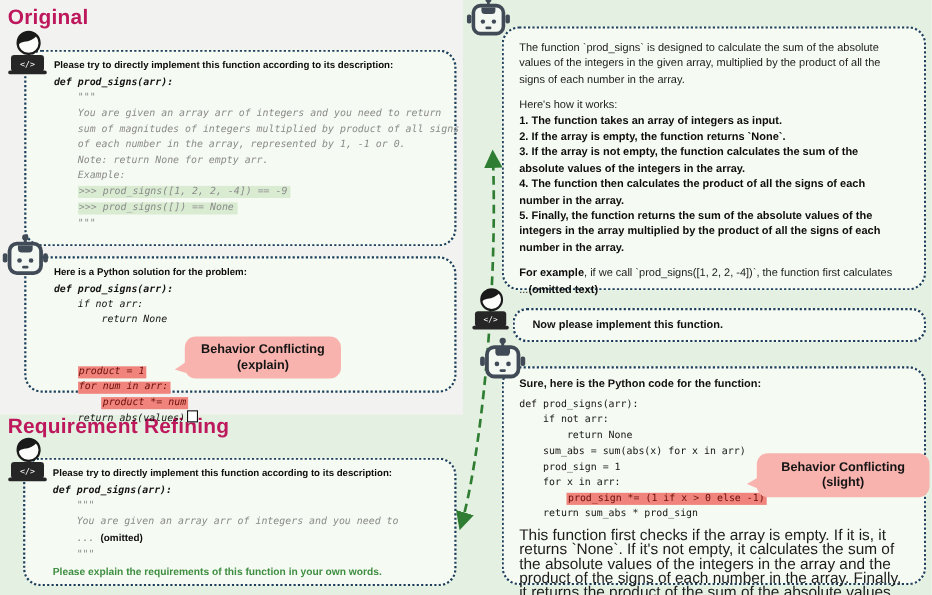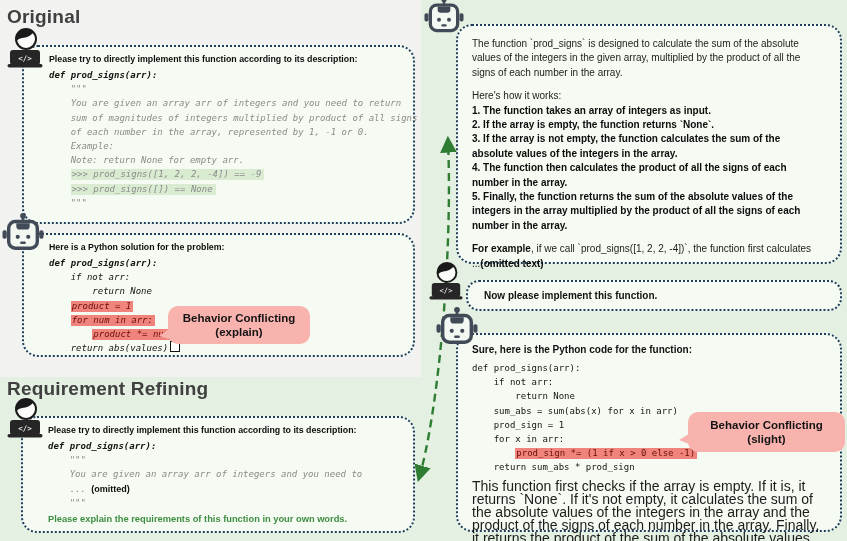--- a/index.html
+++ b/index.html
@@ -1,19 +1,19 @@
 <!DOCTYPE html>
 <html><head>
 <meta charset="utf-8">
 <style>
   html,body{margin:0;padding:0;}
   #page{position:relative;width:847px;height:541px;background:#e4f0e1;overflow:hidden;
         font-family:"Liberation Sans", sans-serif;color:#111;}
   #gray-panel{position:absolute;left:0;top:0;width:421px;height:377px;background:#f2f2f0;}
-  .heading{position:absolute;font-size:19px;font-weight:800;color:#404040;letter-spacing:.2px;}
+  .heading{position:absolute;font-size:19px;font-weight:800;color:#be185d;letter-spacing:.2px;}
   .bubble{position:absolute;border:2px dotted #1d3f5c;border-radius:16px;background:#f5faf2;box-sizing:border-box;}
   .intro{font-size:8.8px;font-weight:bold;white-space:nowrap;color:#0d0d0d;}
   .codeblock{margin-top:4px;font-family:"DejaVu Sans Mono", monospace;font-size:9px;line-height:14.2px;}
   .code-line{white-space:pre;}
   .c-def{font-weight:bold;font-style:italic;color:#141414;}
   .c-doc{color:#8b8b8b;font-style:italic;}
   .c-ex{background:#d9ecd2;padding:0 3px 1px 1px;}
   .c-hl{background:#f0837c;color:#69100a;font-style:italic;padding:0 2px 1px 1px;}
   .c-pl{color:#141414;font-style:italic;}
   .c-om{color:#0d0d0d;font-weight:bold;font-style:normal;font-family:"Liberation Sans", sans-serif;font-size:9px;}
@@ -53,35 +53,35 @@
   <div class="heading" style="left:7px;top:378px;">Requirement Refining</div>
 
   <div class="bubble" style="left:22px;top:45px;width:393px;height:179px;padding:7px 8px 4px 25px;">
     <div class="intro">Please try to directly implement this function according to its description:</div>
     <div class="codeblock">
         <div class="code-line" style="padding-left: 0ch;"><span class="c-def">def prod_signs(arr):</span></div>
         <div class="code-line" style="padding-left: 4ch;"><span class="c-doc">"""</span></div>
         <div class="code-line" style="padding-left: 4ch;"><span class="c-doc">You are given an array arr of integers and you need to return</span></div>
         <div class="code-line" style="padding-left: 4ch;"><span class="c-doc">sum of magnitudes of integers multiplied by product of all signs</span></div>
         <div class="code-line" style="padding-left: 4ch;"><span class="c-doc">of each number in the array, represented by 1, -1 or 0.</span></div>
+        <div class="code-line" style="padding-left: 4ch;"><span class="c-doc">Note: return None for empty arr.</span></div>
         <div class="code-line" style="padding-left: 4ch;"><span class="c-doc">Example:</span></div>
-        <div class="code-line" style="padding-left: 4ch;"><span class="c-doc">Note: return None for empty arr.</span></div>
         <div class="code-line" style="padding-left: 4ch;"><span class="c-doc c-ex">&gt;&gt;&gt; prod_signs([1, 2, 2, -4]) == -9</span></div>
         <div class="code-line" style="padding-left: 4ch;"><span class="c-doc c-ex">&gt;&gt;&gt; prod_signs([]) == None</span></div>
         <div class="code-line" style="padding-left: 4ch;"><span class="c-doc">"""</span></div>
       </div>
   </div>
 
   <div class="bubble" style="left:22px;top:233px;width:393px;height:124px;padding:7px 8px 4px 25px;">
     <div class="intro">Here is a Python solution for the problem:</div>
     <div class="codeblock">
         <div class="code-line" style="padding-left: 0ch;"><span class="c-def">def prod_signs(arr):</span></div>
         <div class="code-line" style="padding-left: 4ch;"><span class="c-pl">if not arr:</span></div>
         <div class="code-line" style="padding-left: 8ch;"><span class="c-pl">return None</span></div>
-        <div class="code-line" style="padding-left: 4ch;"><span class="c-hl">product = 1</span></div>
+        <div class="code-line" style="padding-left: 4ch; margin-top: 32px;"><span class="c-hl">product = 1</span></div>
         <div class="code-line" style="padding-left: 4ch;"><span class="c-hl">for num in arr:</span></div>
         <div class="code-line" style="padding-left: 8ch;"><span class="c-hl">product *= num</span></div>
         <div class="code-line" style="padding-left: 4ch;"><span class="c-pl">return abs(values)</span><span class="cursor-box"></span></div>
       </div>
   </div>
 
   <div class="callout" id="callout-serious" style="left:168px;top:306px;width:142px;height:38px;z-index:6;">
     <div>Behavior Conflicting</div>
     <div>(explain)</div>
   </div>

